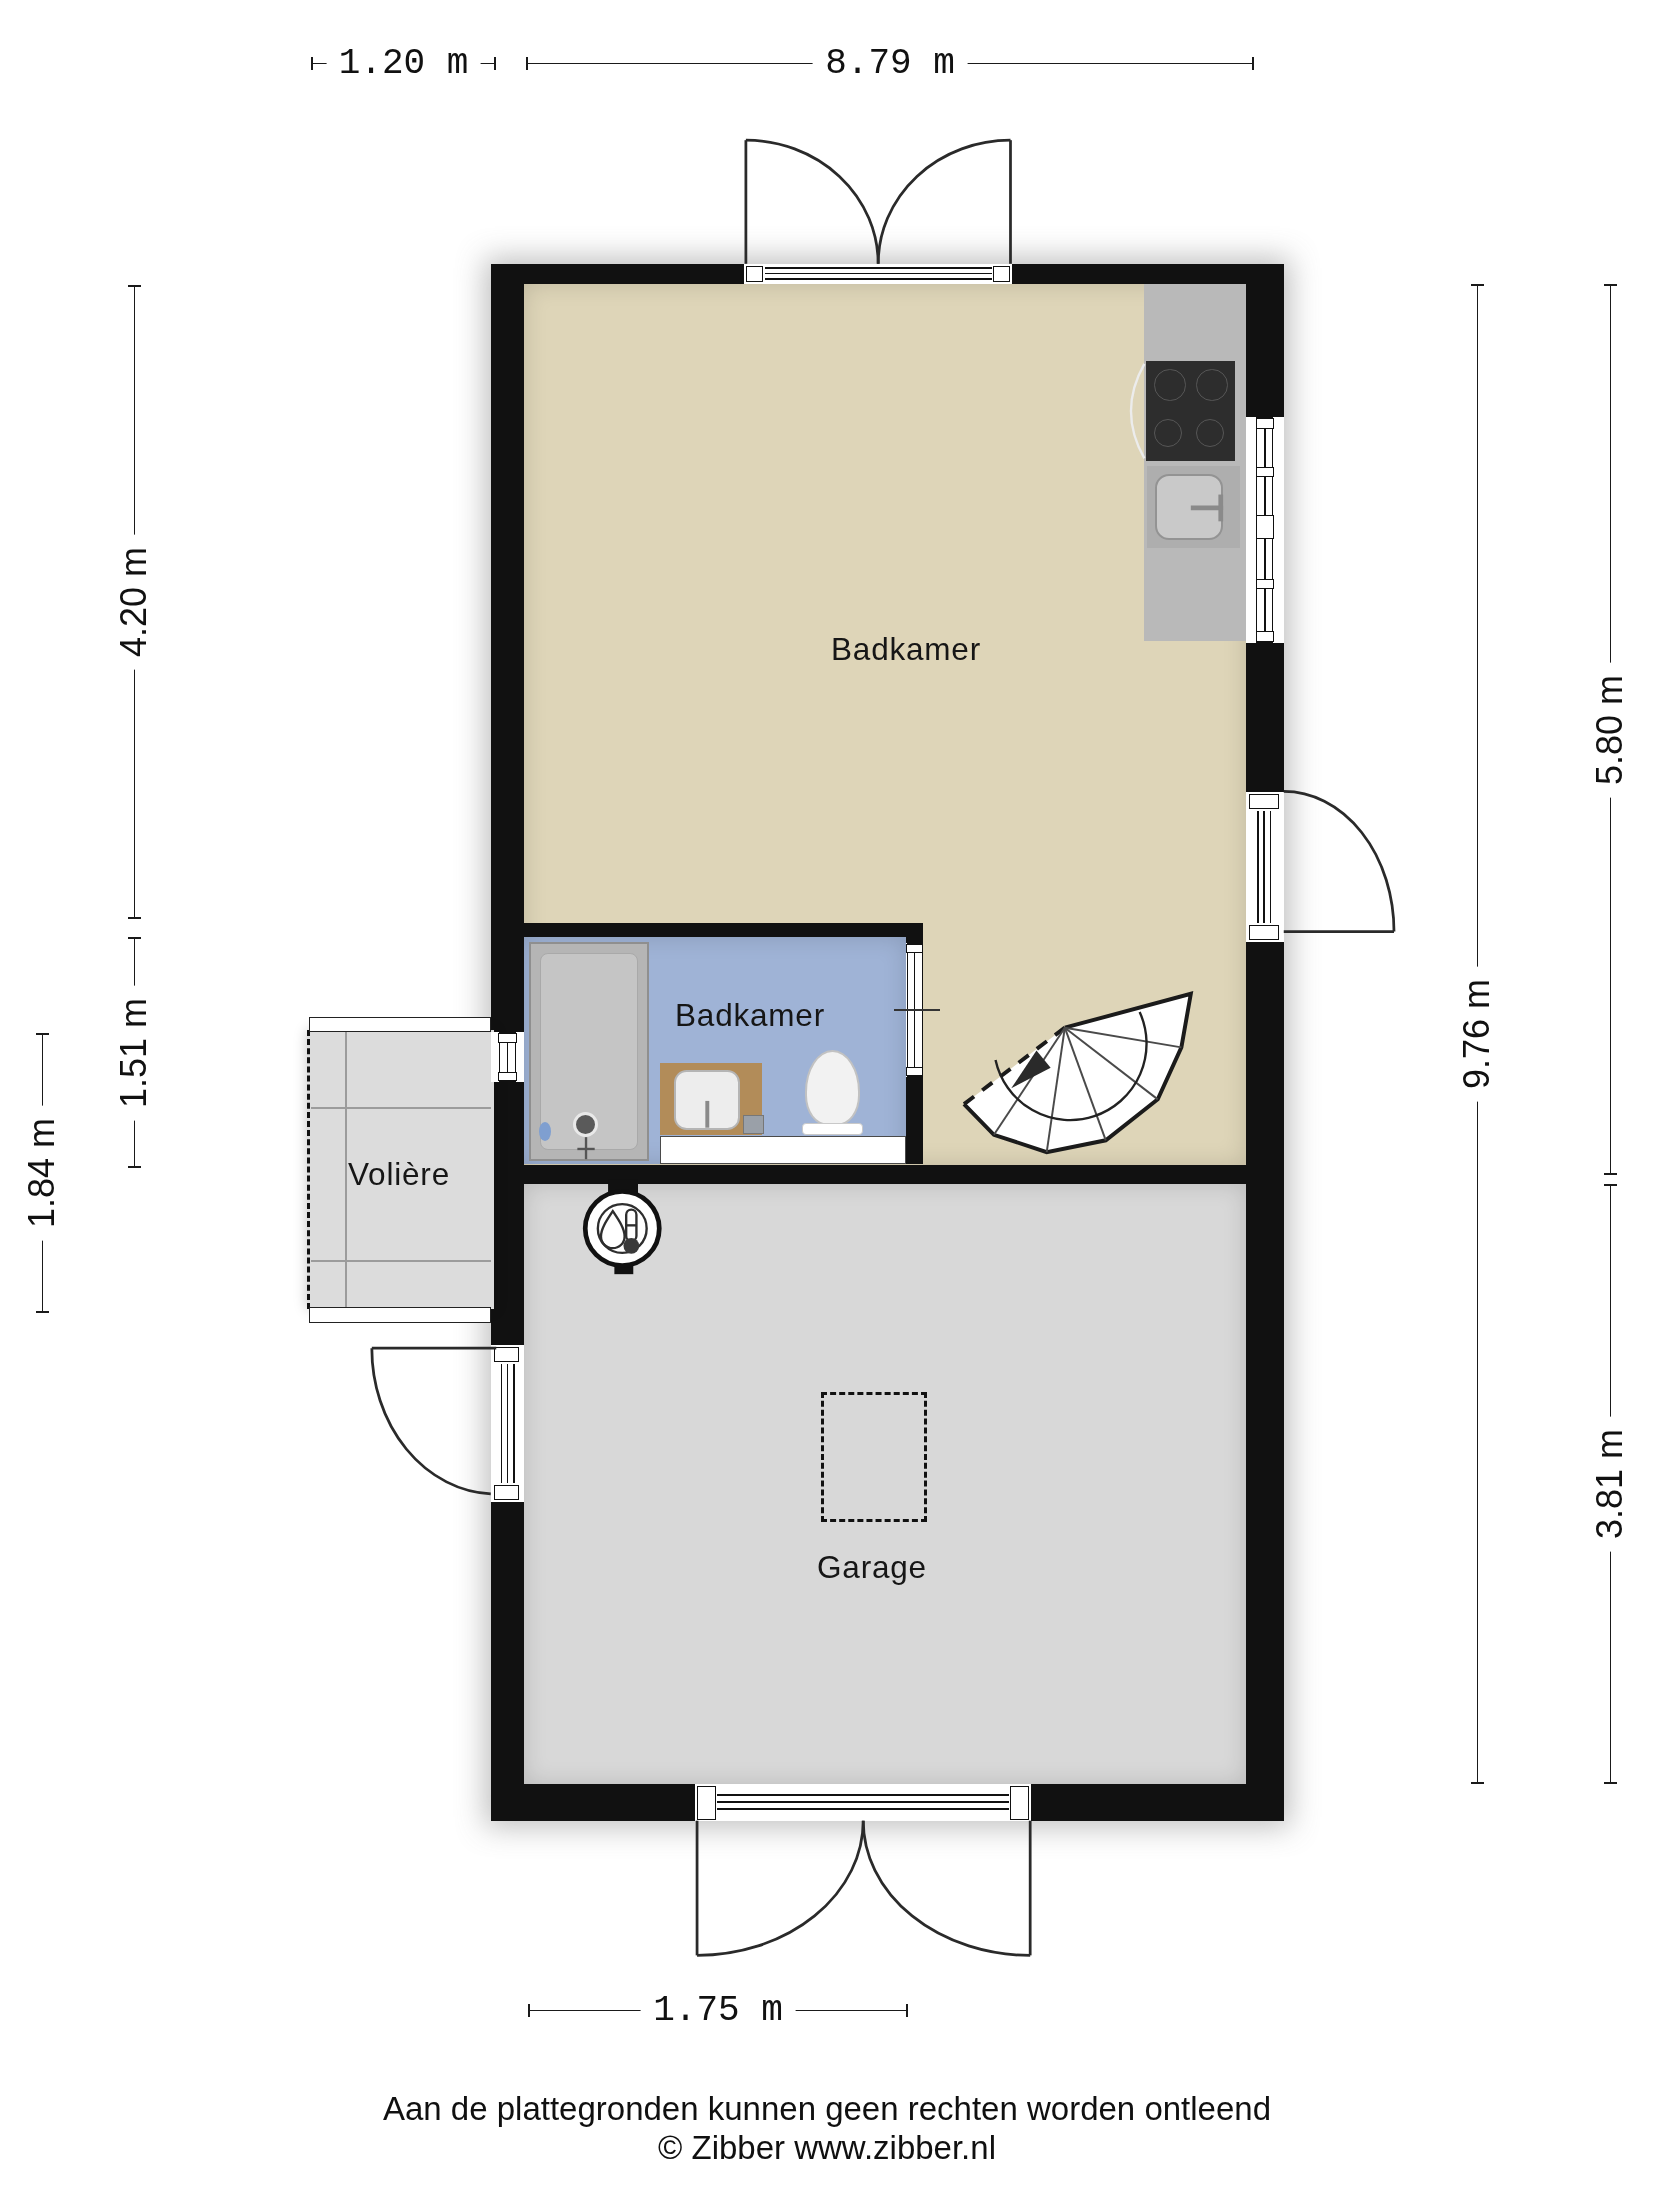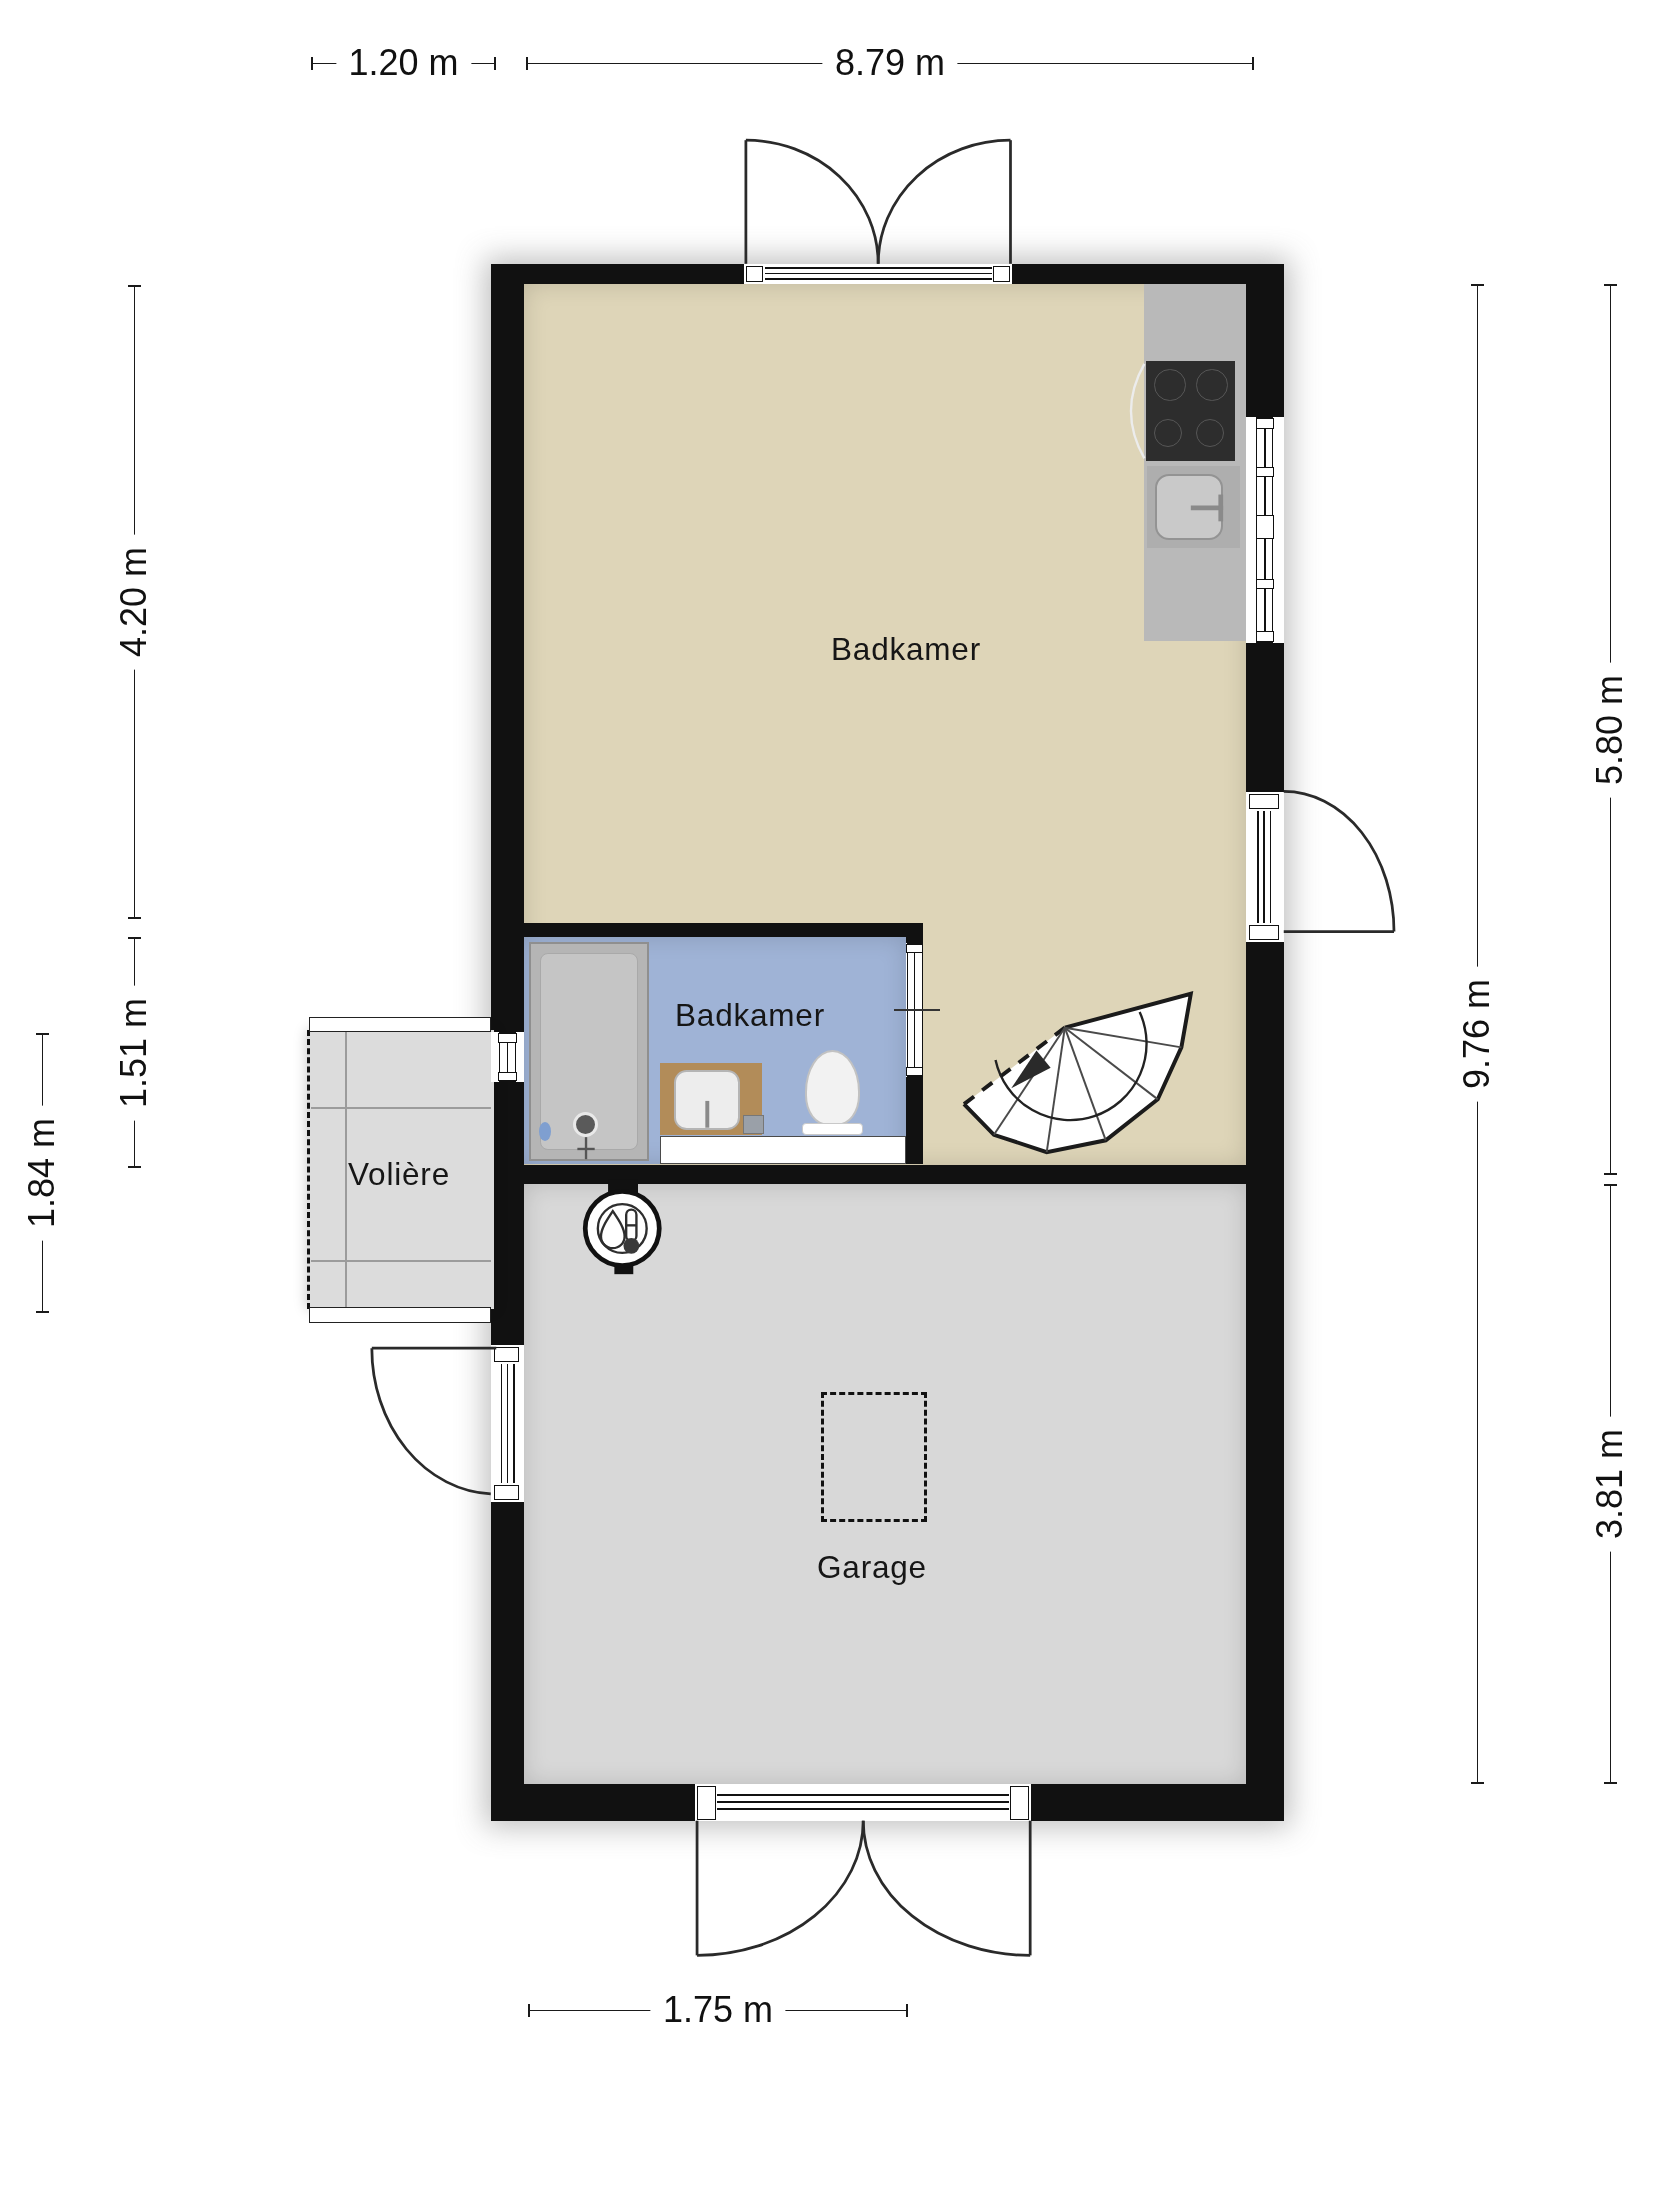--- a/index.html
+++ b/index.html
@@ -20,21 +20,21 @@
   .dcap{position:absolute;background:#fff;border:1.6px solid #111;box-sizing:border-box;}
   
   .furn{position:absolute;box-sizing:border-box;}
   
   .dim{position:absolute;font-size:36px;color:#111;}
   .dim i{display:block;}
   .dim-h{height:12.6px;}
   .dim-h .dl{position:absolute;left:0;right:0;top:5.5px;height:1.6px;background:#1a1a1a;}
   .dim-h .t{position:absolute;top:0;width:1.6px;height:12.6px;background:#1a1a1a;}
   .dim-h .tl{left:0;}.dim-h .tr{right:0;}
-  .dim-h .dlabel{position:absolute;left:50%;top:6.3px;transform:translate(-50%,-50%);background:#fff;padding:0 12.6px;white-space:nowrap;}
+  .dim-h .dlabel{position:absolute;left:50%;top:6.3px;transform:translate(-50%,-50%);background:#fff;padding:0 12.6px;white-space:nowrap;font-family:Liberation Mono, monospace;}
   .dim-v{width:12.6px;}
   .dim-v .dl{position:absolute;top:0;bottom:0;left:5.5px;width:1.6px;background:#1a1a1a;}
   .dim-v .t{position:absolute;left:0;height:1.6px;width:12.6px;background:#1a1a1a;}
   .dim-v .tt{top:0;}.dim-v .tb{bottom:0;}
   .dim-v .dlabel{position:absolute;left:6.3px;top:50%;transform:translate(-50%,-50%) rotate(-90deg);background:#fff;padding:0 12.6px;white-space:nowrap;}
   .room-label{position:absolute;transform:translate(-50%,-50%);font-size:31.5px;letter-spacing:0.8px;white-space:nowrap;color:#161616;}
   
   #voliere-body{background:var(--floor-voliere,#dcdcdc);border-left:3.9px dashed #111;box-shadow:0 0 12.6px rgba(0,0,0,.22);}
   .voliere-sill{background:#fff;border:1.6px solid #222;box-sizing:border-box;}
   .vline{position:absolute;background:#9c9c9c;}
@@ -266,15 +266,19 @@
       <i class="t tb"></i>
     <span class="dlabel">3.81 m</span>
   </div>
   <div class="dim dim-h" style="left:528px;top:2004px;width:380px;">
     <i class="dl"></i>
       <i class="t tl"></i>
       <i class="t tr"></i>
     <span class="dlabel">1.75 m</span>
   </div>
 
+  <div id="footer" style="top:2089px;">
+    <div>Aan de plattegronden kunnen geen rechten worden ontleend</div>
+    <div>© Zibber www.zibber.nl</div>
+  </div>
 
 </div>
 
 
 </body></html>

